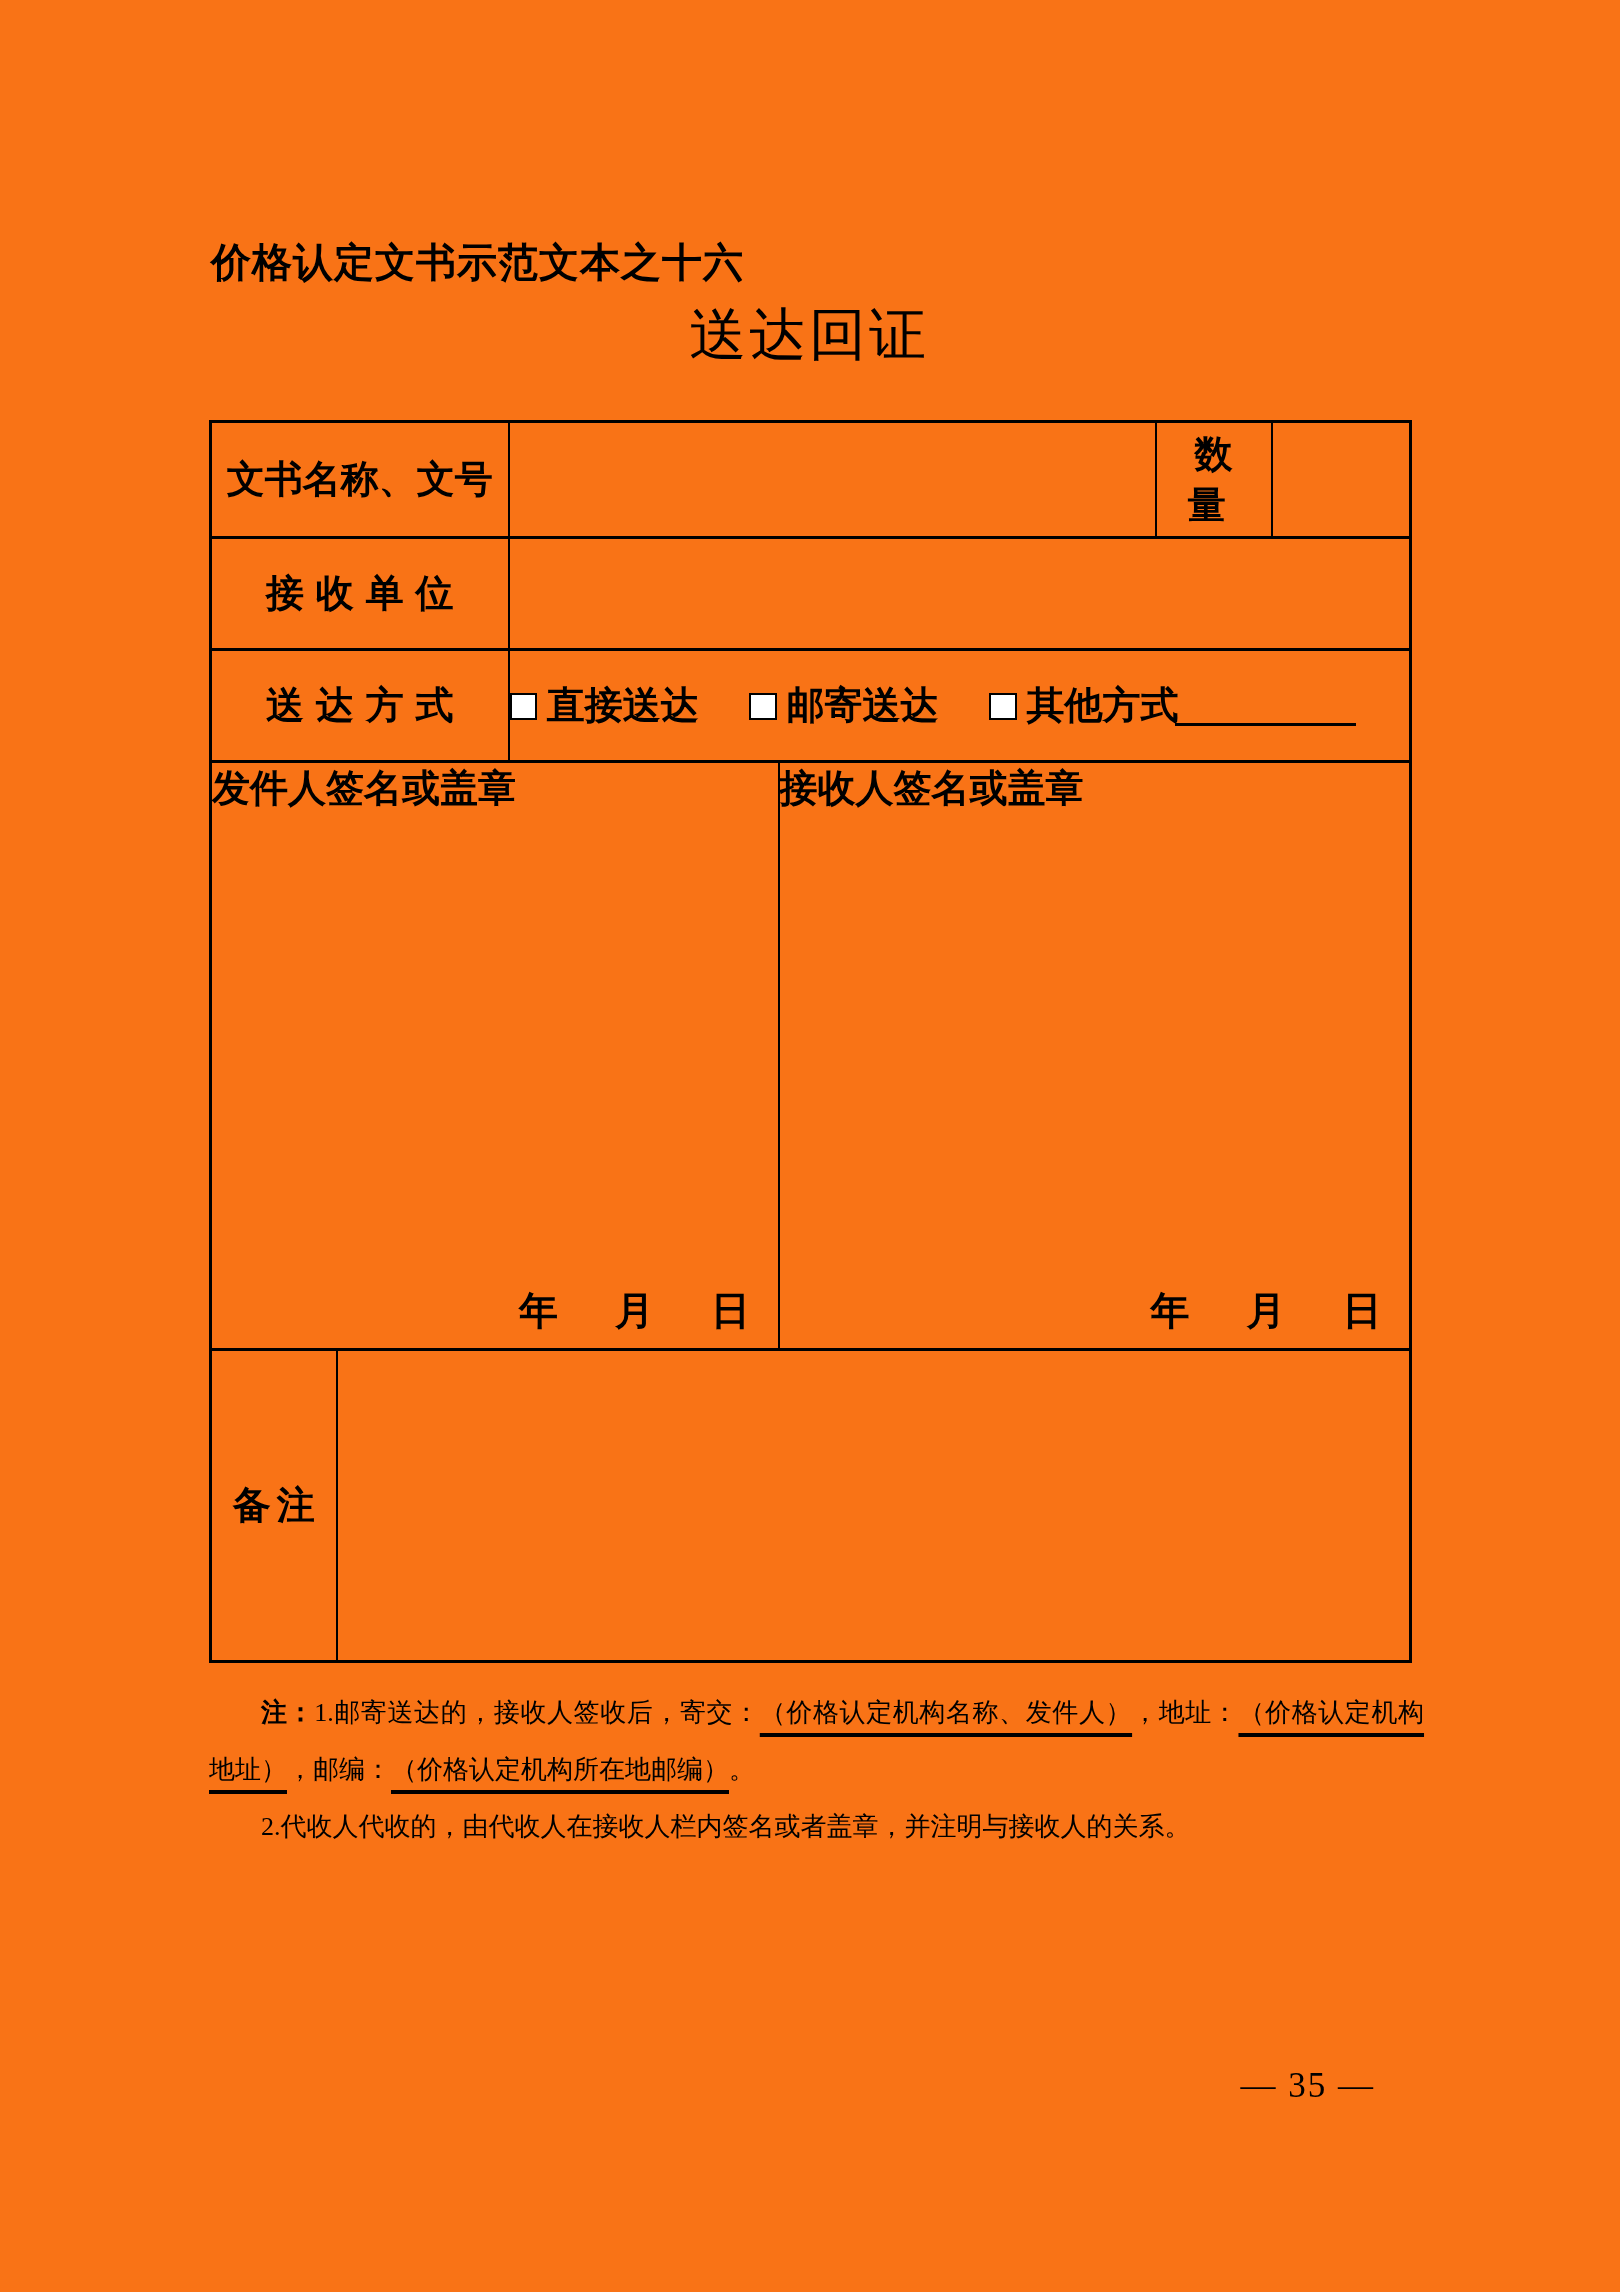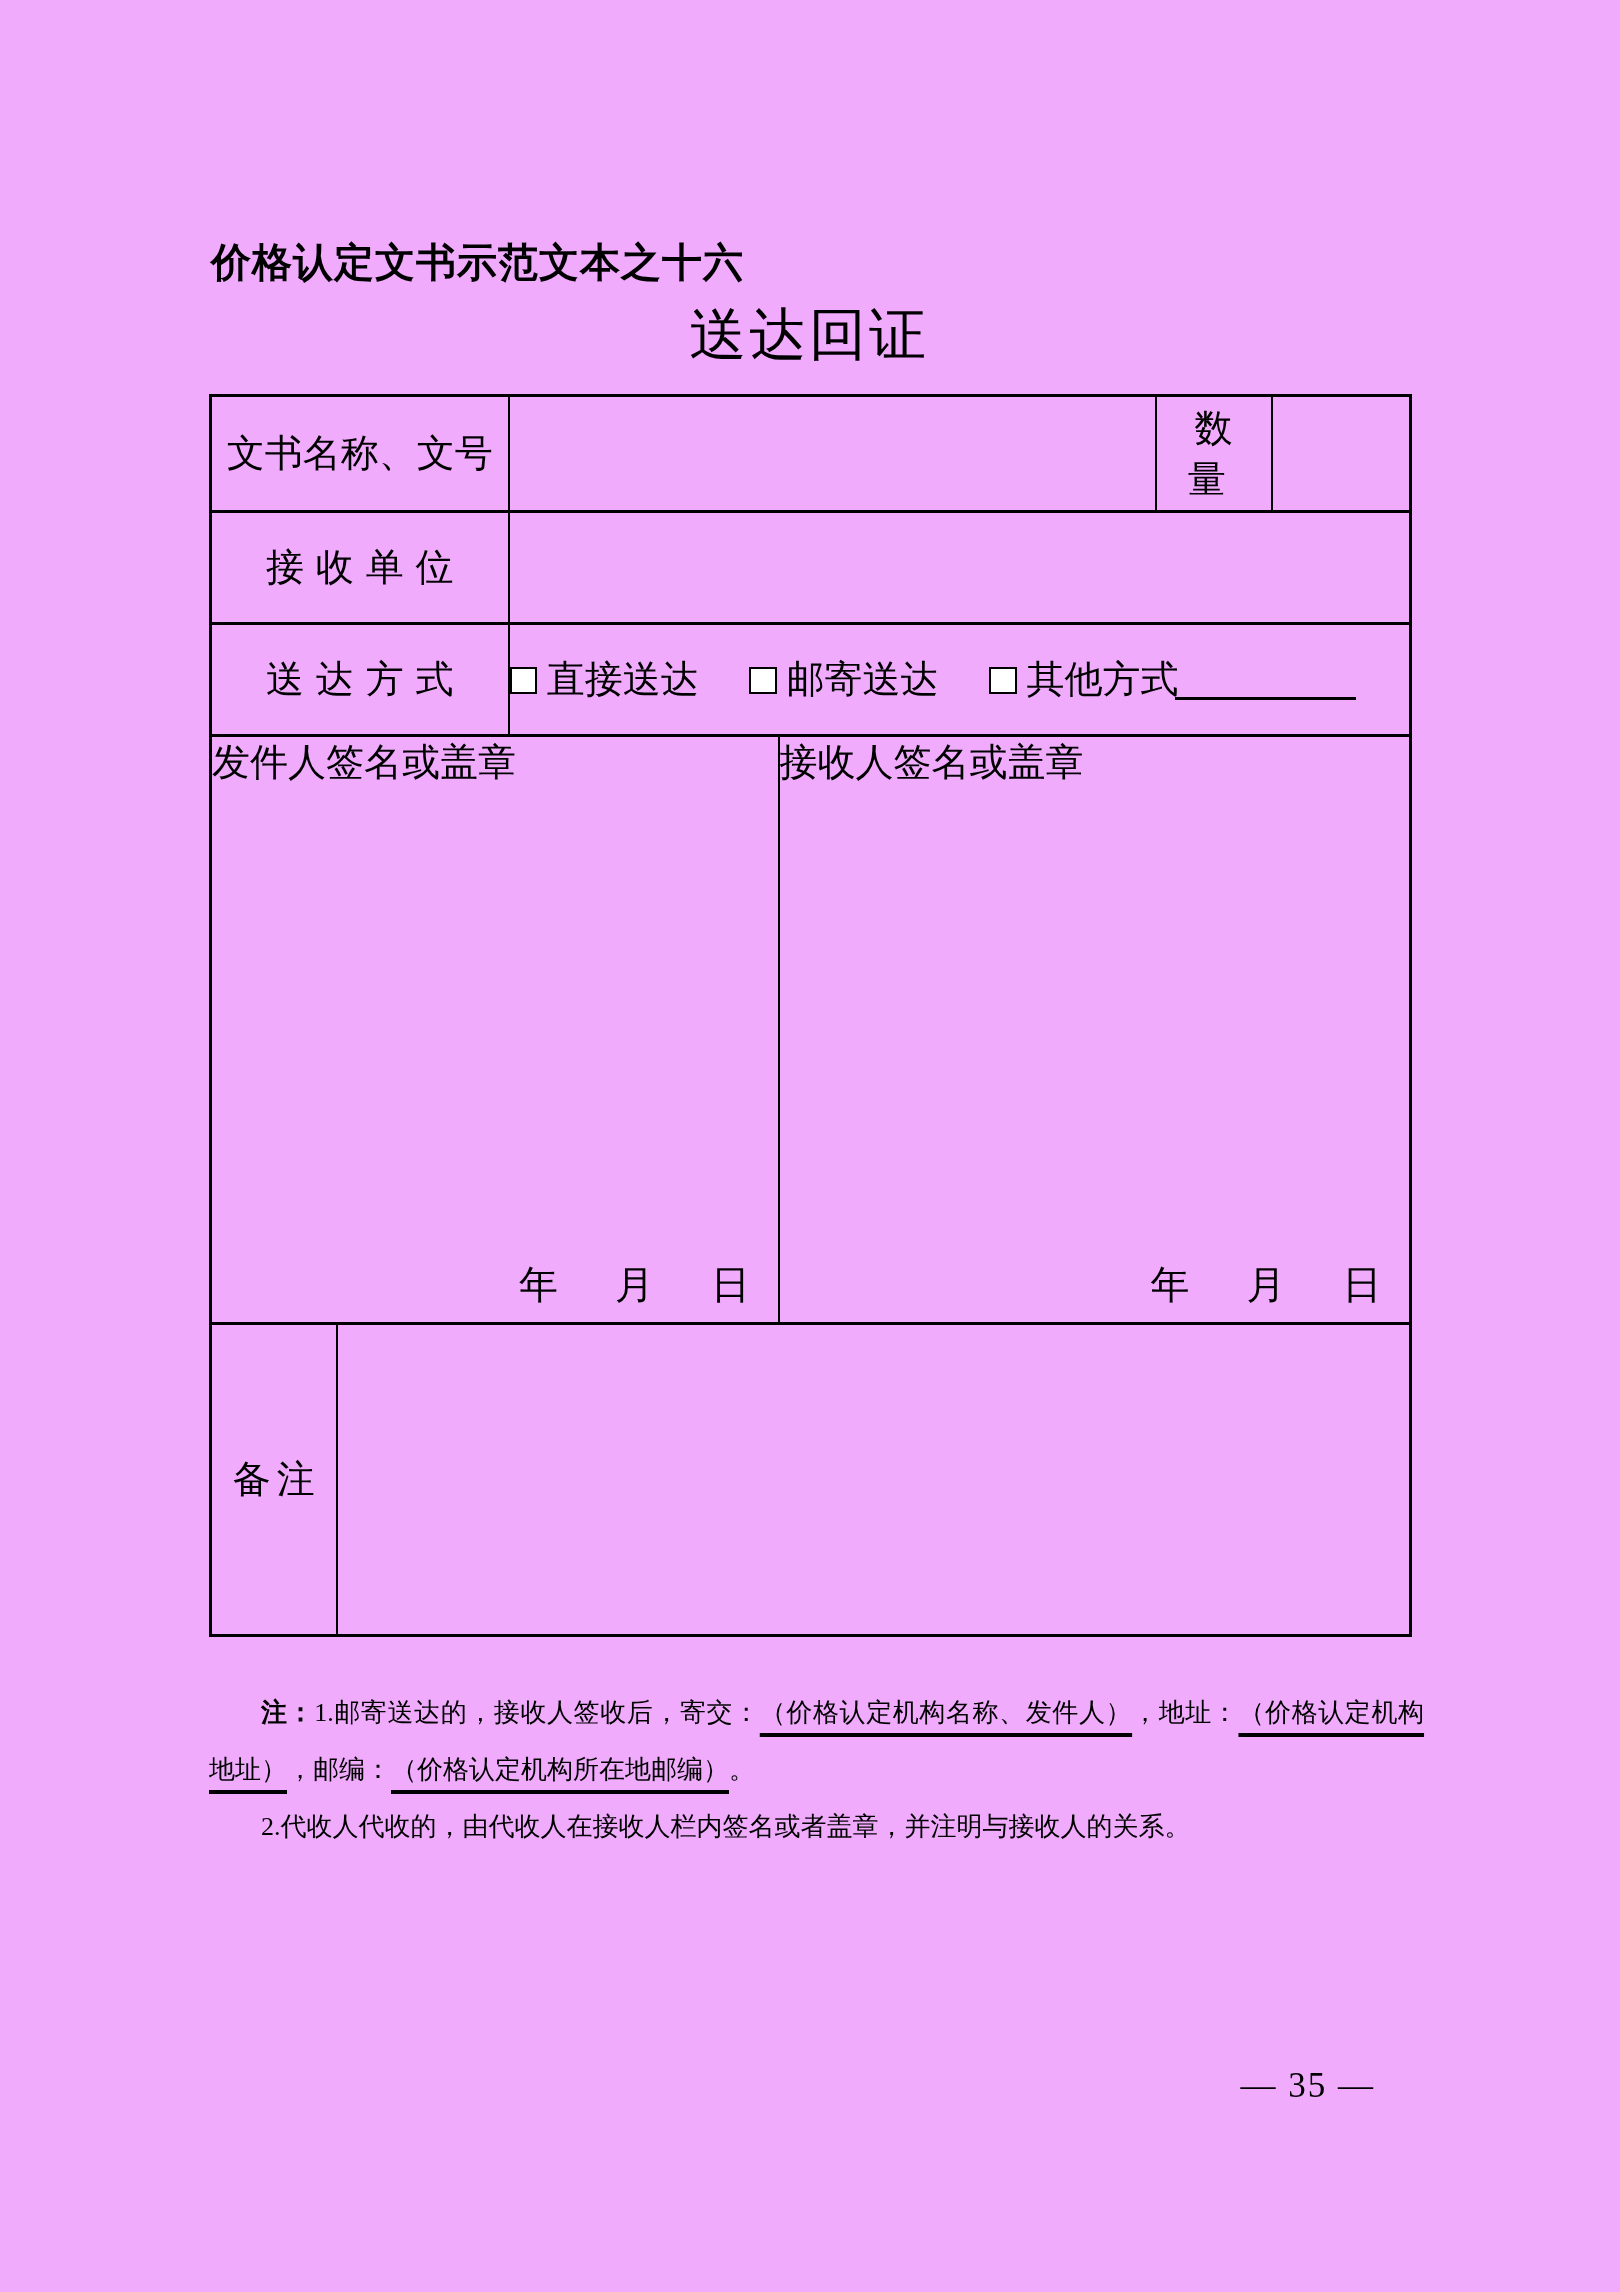--- a/index.html
+++ b/index.html
@@ -1,20 +1,20 @@
 <!DOCTYPE html>
 <html><head>
 <meta charset="utf-8">
 <style>
   html, body { margin: 0; padding: 0; background: #e8e8e8; }
   .page {
     position: relative;
     width: 1620px;
     height: 2293px;
-    background: #f0abfc;
+    background: #f97316;
     font-family: "Liberation Serif", serif;
     color: #000;
     overflow: hidden;
   }
 
   
   .kicker {
     position: absolute;
     left: 211px;
     top: 235px;
@@ -34,25 +34,26 @@
     font-family: "Liberation Serif", serif;
     font-weight: normal;
     font-size: 57px;
     letter-spacing: 2.9px;
   }
 
   
   table.form {
     position: absolute;
     left: 209px;
-    top: 394px;
+    top: 420px;
     width: 1200px;
     border-collapse: collapse;
     table-layout: fixed;
     border: 3.9px solid #000;
+    font-weight: bold;
   }
   table.form td {
     border: 2px solid #000;
     border-top-width: 3.9px;
     border-bottom-width: 3.9px;
     padding: 0;
     font-size: 38px;
     overflow: hidden;
   }
   tr.r1 { height: 116px; }

